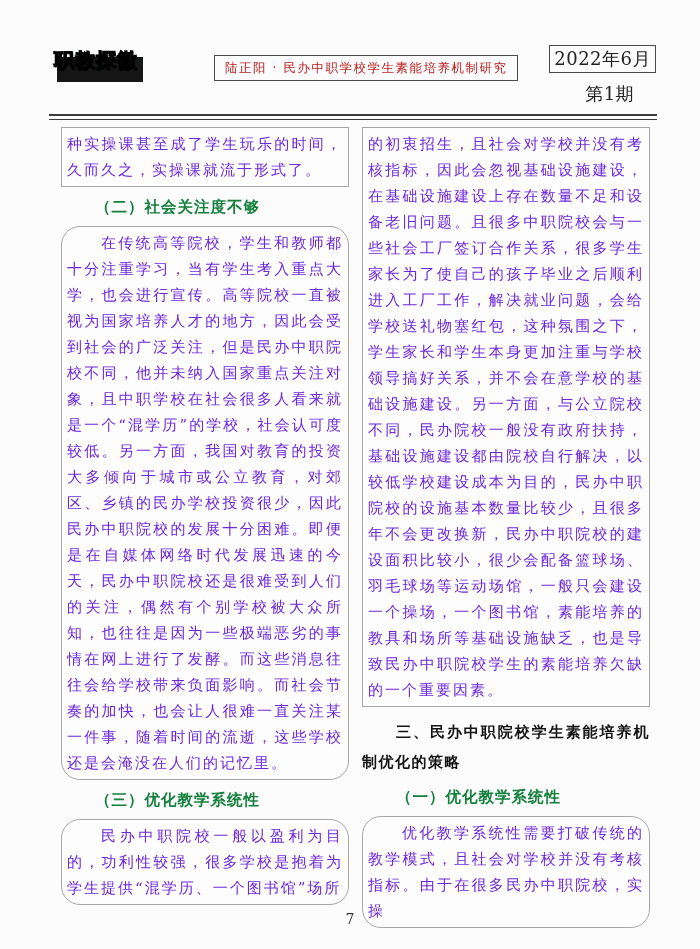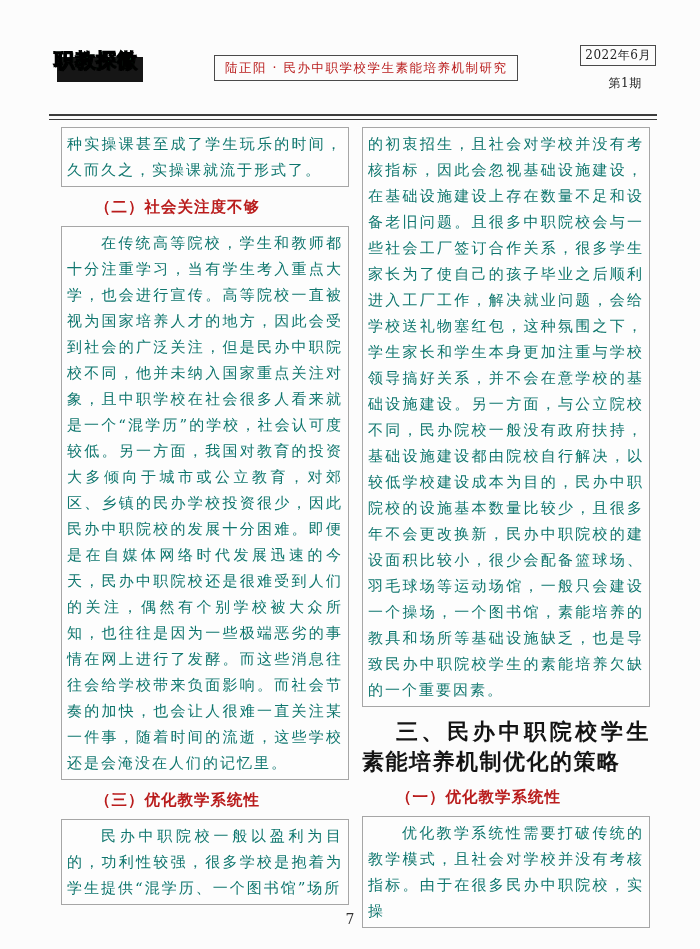--- a/index.html
+++ b/index.html
@@ -23,21 +23,21 @@
     text-shadow:1px 1px 0 #000;
     white-space:nowrap;
   }
   .running-title-box{
     position:absolute;left:214px;top:55px;
     border:1px solid #4a4a4a;
     padding:4px 10px 3px 10px;
     font-size:12.5px;letter-spacing:1.5px;color:#b91c1c;
     white-space:nowrap;
   }
-  .issue{position:absolute;right:44px;top:45px;text-align:center;font-size:12px;color:#222;}
+  .issue{position:absolute;right:44px;top:45px;text-align:center;font-size:18px;color:#222;}
   .issue-date{display:inline-block;border:1px solid #4a4a4a;padding:1px 4px;letter-spacing:.5px;}
   .issue-no{margin-top:9px;letter-spacing:.5px;padding-left:14px;}
   .header-rule{
     position:absolute;left:49px;top:114px;width:608px;height:3px;
     border-top:2px solid #3c3c3c;border-bottom:1px solid #3c3c3c;
   }
 
   
   .columns{
     position:absolute;left:61px;top:127px;width:590px;
@@ -46,35 +46,35 @@
   .col{width:288px;}
 
   .para-box{
     border:1px solid #a6a6a6;
     background:#fdfdfd;
     padding:3px 5px;
     font-size:15px;line-height:26px;
     letter-spacing:2px;
     text-align:justify;
     text-justify:inter-character;
-    color:#0f766e;
+    color:#6d28d9;
   }
-  .para-box.indent{text-indent:34px;}
+  .para-box.indent{text-indent:34px;border-radius:19px;}
 
   .sub-heading{
     font-family:"DejaVu Sans","Liberation Sans",sans-serif;
-    font-weight:bold;font-size:15.5px;color:#b91c1c;
+    font-weight:bold;font-size:15.5px;color:#15803d;
     letter-spacing:1px;
     padding-left:34px;
     margin:9px 0 8px 0;
     line-height:22px;
   }
   .section-heading{
     font-family:"DejaVu Sans","Liberation Sans",sans-serif;
-    font-weight:bold;font-size:22px;color:#141414;
+    font-weight:bold;font-size:15px;color:#141414;
     letter-spacing:1.5px;
     text-indent:34px;
     line-height:30px;
     margin:10px 0 4px 0;
     text-align:justify;
   }
 
   
   .page-number{
     position:absolute;left:0;bottom:22px;width:100%;

